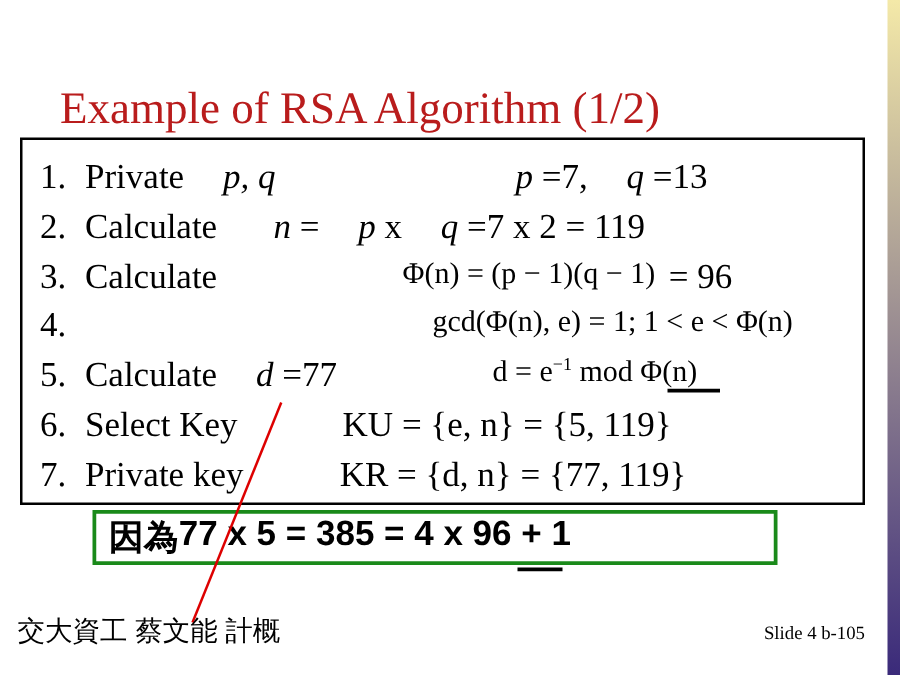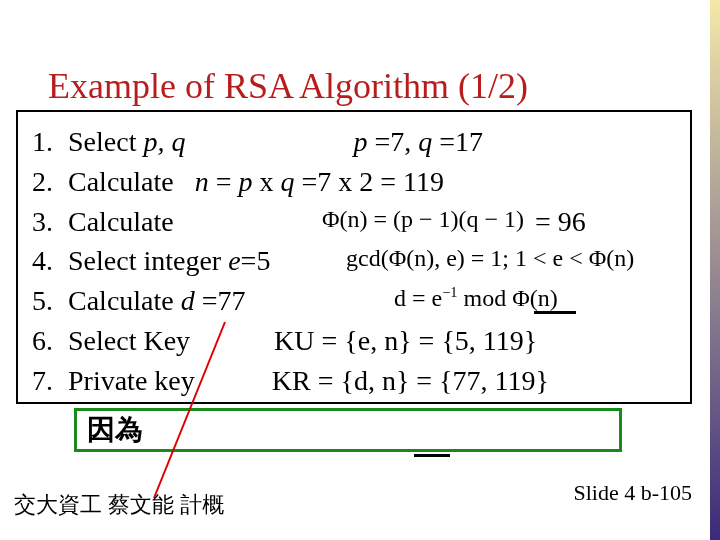--- a/index.html
+++ b/index.html
@@ -43,21 +43,21 @@
     align-items: baseline;
     font-size: 28px;
     line-height: 1.42;
     position: relative;
   }
   .num {
     width: 36px;
     flex-shrink: 0;
   }
   .body-text { white-space: pre; }
-  .ital { font-style: italic; }
+  .ital { font-style: italic; margin-left: 24px; }
   .formula-img {
     position: absolute;
     font-family: "Times New Roman", serif;
   }
   
   .phi-formula {
     top: 0;
     left: 290px;
     font-size: 24px;
   }
@@ -108,58 +108,57 @@
   .footer-left {
     position: absolute;
     bottom: 20px;
     left: 14px;
     font-size: 22px;
     font-weight: normal;
     font-family: "Microsoft JhengHei", SimHei, sans-serif;
   }
   .footer-right {
     position: absolute;
-    bottom: 34px;
+    bottom: 24px;
     right: 28px;
-    font-size: 22px;
+    font-size: 15px;
     font-family: "Times New Roman", serif;
   }
 
   
   .red-line {
     position: absolute;
     top: 0; left: 0;
     pointer-events: none;
   }
 </style>
 </head>
 <body>
 
 <div class="right-accent"></div>
 
 <h1 class="title">Example of RSA Algorithm  (1/2)</h1>
 
 <div class="content-box">
   <div class="row">
     <span class="num">1.</span>
-    <span class="body-text"><span>Select </span><span class="ital">p, q</span><span>                        </span><span class="ital">p </span><span>=7, </span><span class="ital">q </span><span>=17</span></span>
+    <span class="body-text"><span>Private </span><span class="ital">p, q</span><span>                        </span><span class="ital">p </span><span>=7, </span><span class="ital">q </span><span>=13</span></span>
   </div>
   <div class="row">
     <span class="num">2.</span>
     <span class="body-text"><span>Calculate   </span><span class="ital">n </span><span>= </span><span class="ital">p </span><span>x </span><span class="ital">q </span><span>=7 x 2 = 119</span></span>
   </div>
   <div class="row">
     <span class="num">3.</span>
     <span class="body-text"><span>Calculate</span></span>
     <span class="formula-img phi-formula">Φ(n) = (p − 1)(q − 1)</span>
     <span class="eq96">= 96</span>
   </div>
   <div class="row">
     <span class="num">4.</span>
-    <span class="body-text"><span>Select integer </span><span class="ital">e</span><span>=5</span></span>
     <span class="formula-img gcd-formula">gcd(Φ(n), e) = 1;  1 &lt; e &lt; Φ(n)</span>
   </div>
   <div class="row">
     <span class="num">5.</span>
     <span class="body-text"><span>Calculate </span><span class="ital">d </span><span>=77</span></span>
     <span class="formula-img d-formula"><span>d = e</span><span class="sup">−1</span><span> mod Φ(n)</span></span>
   </div>
   <div class="row">
     <span class="num">6.</span>
     <span class="body-text"><span>Select Key</span><span>            KU = {e, n} = {5, 119}</span></span>
@@ -167,20 +166,21 @@
   <div class="row">
     <span class="num">7.</span>
     <span class="body-text"><span>Private key</span><span>           KR = {d, n} = {77, 119}</span></span>
   </div>
 </div>
 
 <div class="underline-short ul1"></div>
 
 <div class="green-box">
   <span class="cn">因為 </span>
+  <span>77 x 5 = 385 = 4 x 96 + 1</span>
 </div>
 
 <div class="underline-short ul2"></div>
 
 <svg class="red-line" width="720" height="540">
   <line x1="225" y1="322" x2="154" y2="498" stroke="#d00" stroke-width="2"></line>
 </svg>
 
 <div class="footer-left">交大資工 蔡文能 計概</div>
 <div class="footer-right">Slide 4 b-105</div>

